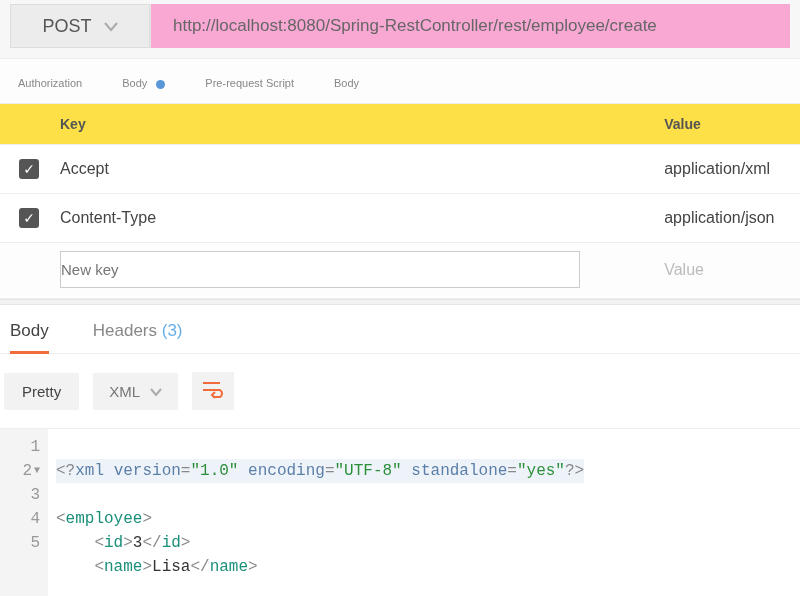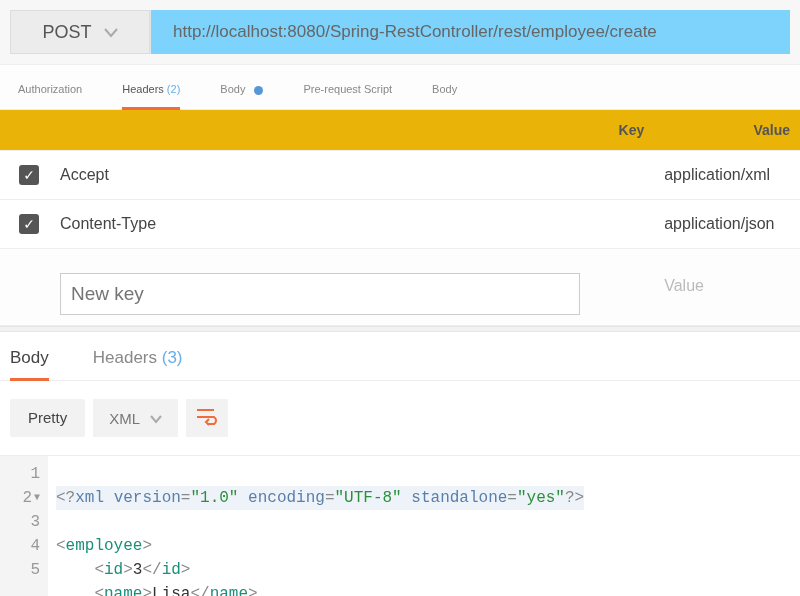--- a/index.html
+++ b/index.html
@@ -10,42 +10,42 @@
     background: #fff;
     width: 800px;
     height: 596px;
     overflow: hidden;
   }
   .top-bar {
     display: flex;
     align-items: flex-start;
     background: #f7f7f7;
     border-bottom: 1px solid #eee;
-    padding: 10px 10px 10px 10px;
+    padding: 4px 10px 10px 10px;
   }
   .method-btn {
     background: #ececec;
     border: 1px solid #ddd;
     width: 140px;
     display: flex;
     align-items: center;
     justify-content: center;
     gap: 12px;
     color: #555;
     font-size: 18px;
     font-weight: 500;
     cursor: pointer;
     height: 44px;
   }
   .method-btn .chev { color: #999; }
   .url-input {
     flex: 1;
     border: none;
     border-left: 1px solid #e5e5e5;
-    background: #7dd3fc;
+    background: #f9a8d4;
     padding: 0 22px;
     font-size: 17px;
     color: #666;
     height: 44px;
   }
   .req-tabs {
     display: flex;
     gap: 40px;
     padding: 18px 18px 0 18px;
     border-bottom: 1px solid #eee;
@@ -70,27 +70,27 @@
   .req-tab .dot {
     display: inline-block;
     width: 9px; height: 9px;
     background: #5896d8;
     border-radius: 50%;
     margin-left: 6px;
     vertical-align: middle;
   }
   .headers-table { width: 100%; border-collapse: collapse; }
   .headers-table th {
-    text-align: right;
+    text-align: left;
     font-weight: 600;
     color: #555;
     font-size: 14px;
     padding: 12px 10px;
     border-bottom: 1px solid #eee;
-    background: #eab308;
+    background: #fde047;
   }
   .headers-table td {
     padding: 14px 10px;
     border-bottom: 1px solid #eee;
     color: #444;
     font-size: 16px;
   }
   .chk-col { width: 50px; text-align: center; padding-left: 18px !important; }
   .chkbox {
     width: 20px; height: 20px;
@@ -99,25 +99,24 @@
     display: inline-flex;
     align-items: center;
     justify-content: center;
     color: #fff;
     font-size: 14px;
     cursor: pointer;
   }
   .newkey-row td { padding: 8px 10px 10px 10px; background: #fdfdfd; }
   .newkey-input {
     border: 1px solid #ccc;
-    padding: 9px 10px;
-    font-size: 19px;
+    padding: 9px 0;
+    font-size: 15px;
     width: 520px;
     color: #888;
-    margin-top: 16px;
   }
   .newkey-val { color: #bbb; font-size: 16px; }
 
   .section-divider { height: 6px; background: #f2f2f2; border-top: 1px solid #e5e5e5; border-bottom: 1px solid #e5e5e5; }
 
   .resp-tabs {
     display: flex;
     gap: 44px;
     padding: 16px 10px 0 10px;
     border-bottom: 1px solid #eee;
@@ -134,22 +133,23 @@
     content: "";
     position: absolute;
     left: 0; right: 0; bottom: -1px;
     height: 3px;
     background: #f26b3a;
   }
   .resp-tab .count { color: #67b0e8; }
 
   .view-toolbar {
     display: flex;
-    gap: 8px;
-    padding: 18px 10px;
+    align-items: center;
+    gap: 14px;
+    padding: 18px 4px;
   }
   .view-group {
     display: flex;
     background: #f2f2f2;
     border-radius: 2px;
   }
   .view-btn {
     padding: 10px 18px;
     color: #999;
     cursor: pointer;
@@ -220,24 +220,20 @@
       <svg width="14" height="10" viewBox="0 0 14 10">
           <path d="M1 1 L7 8 L13 1" stroke="#aaa" stroke-width="2" fill="none"></path>
         </svg>
     </span>
   </div>
   <input class="url-input" value="http://localhost:8080/Spring-RestController/rest/employee/create" style="">
 </div>
 
 <div class="req-tabs">
   <div class="req-tab">Authorization</div>
-  <div class="req-tab active">
-    <span>Headers</span>
-    <span class="count">(2)</span>
-  </div>
   <div class="req-tab">
     <span>Body</span>
     <span class="dot"></span>
   </div>
   <div class="req-tab">Pre-request Script</div>
   <div class="req-tab">Body</div>
 </div>
 
 <table class="headers-table">
   <thead>

